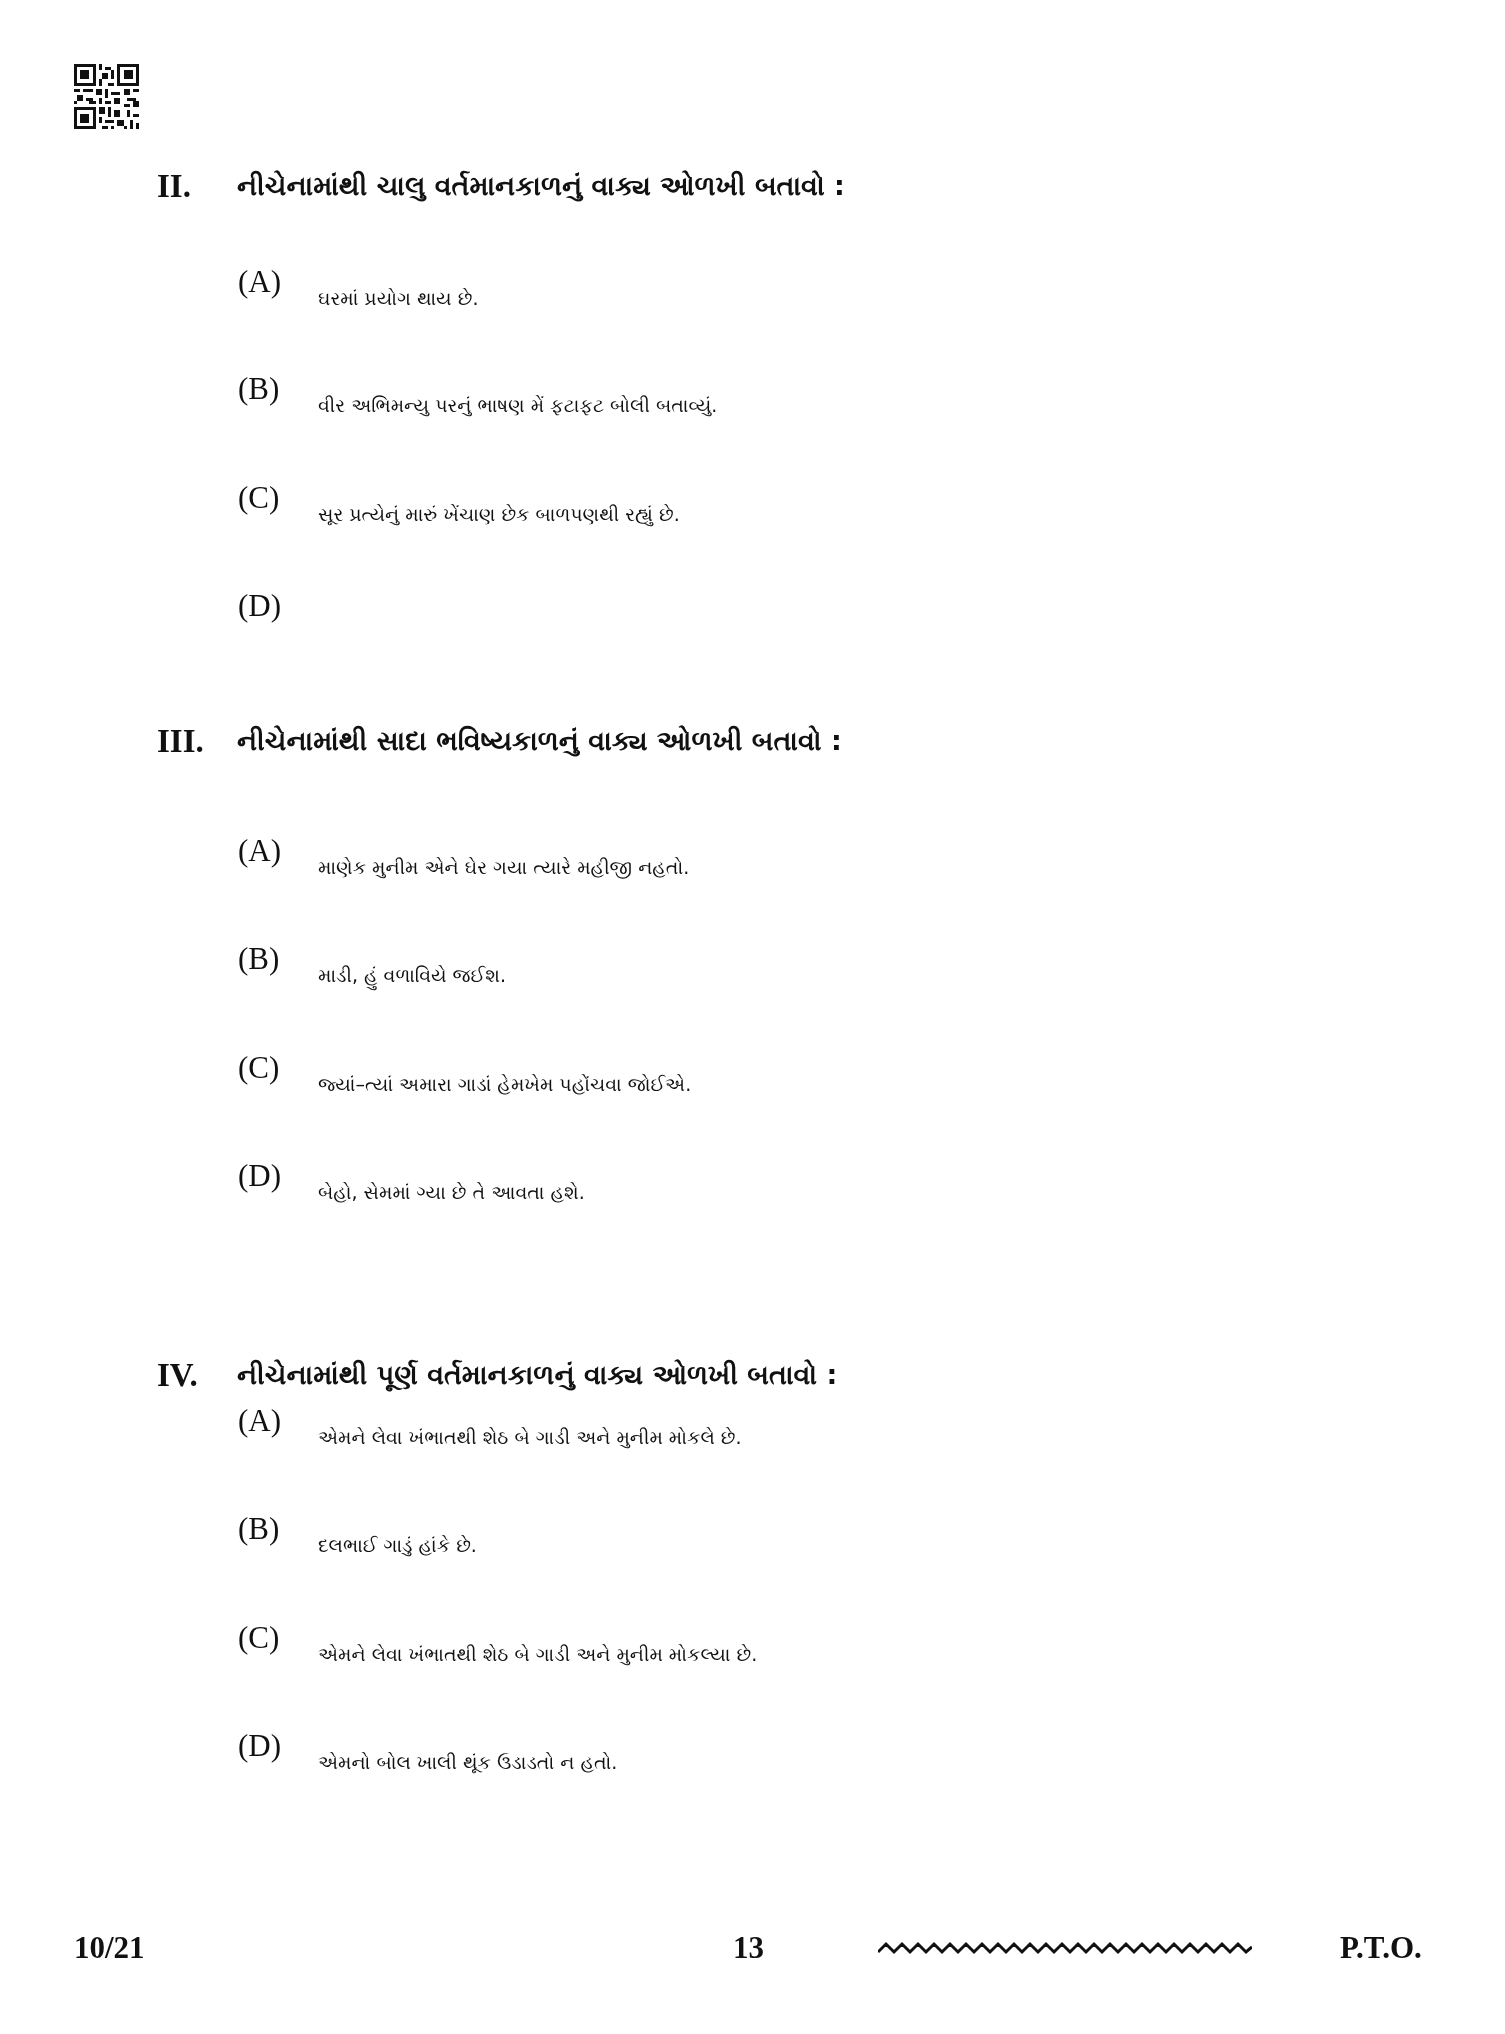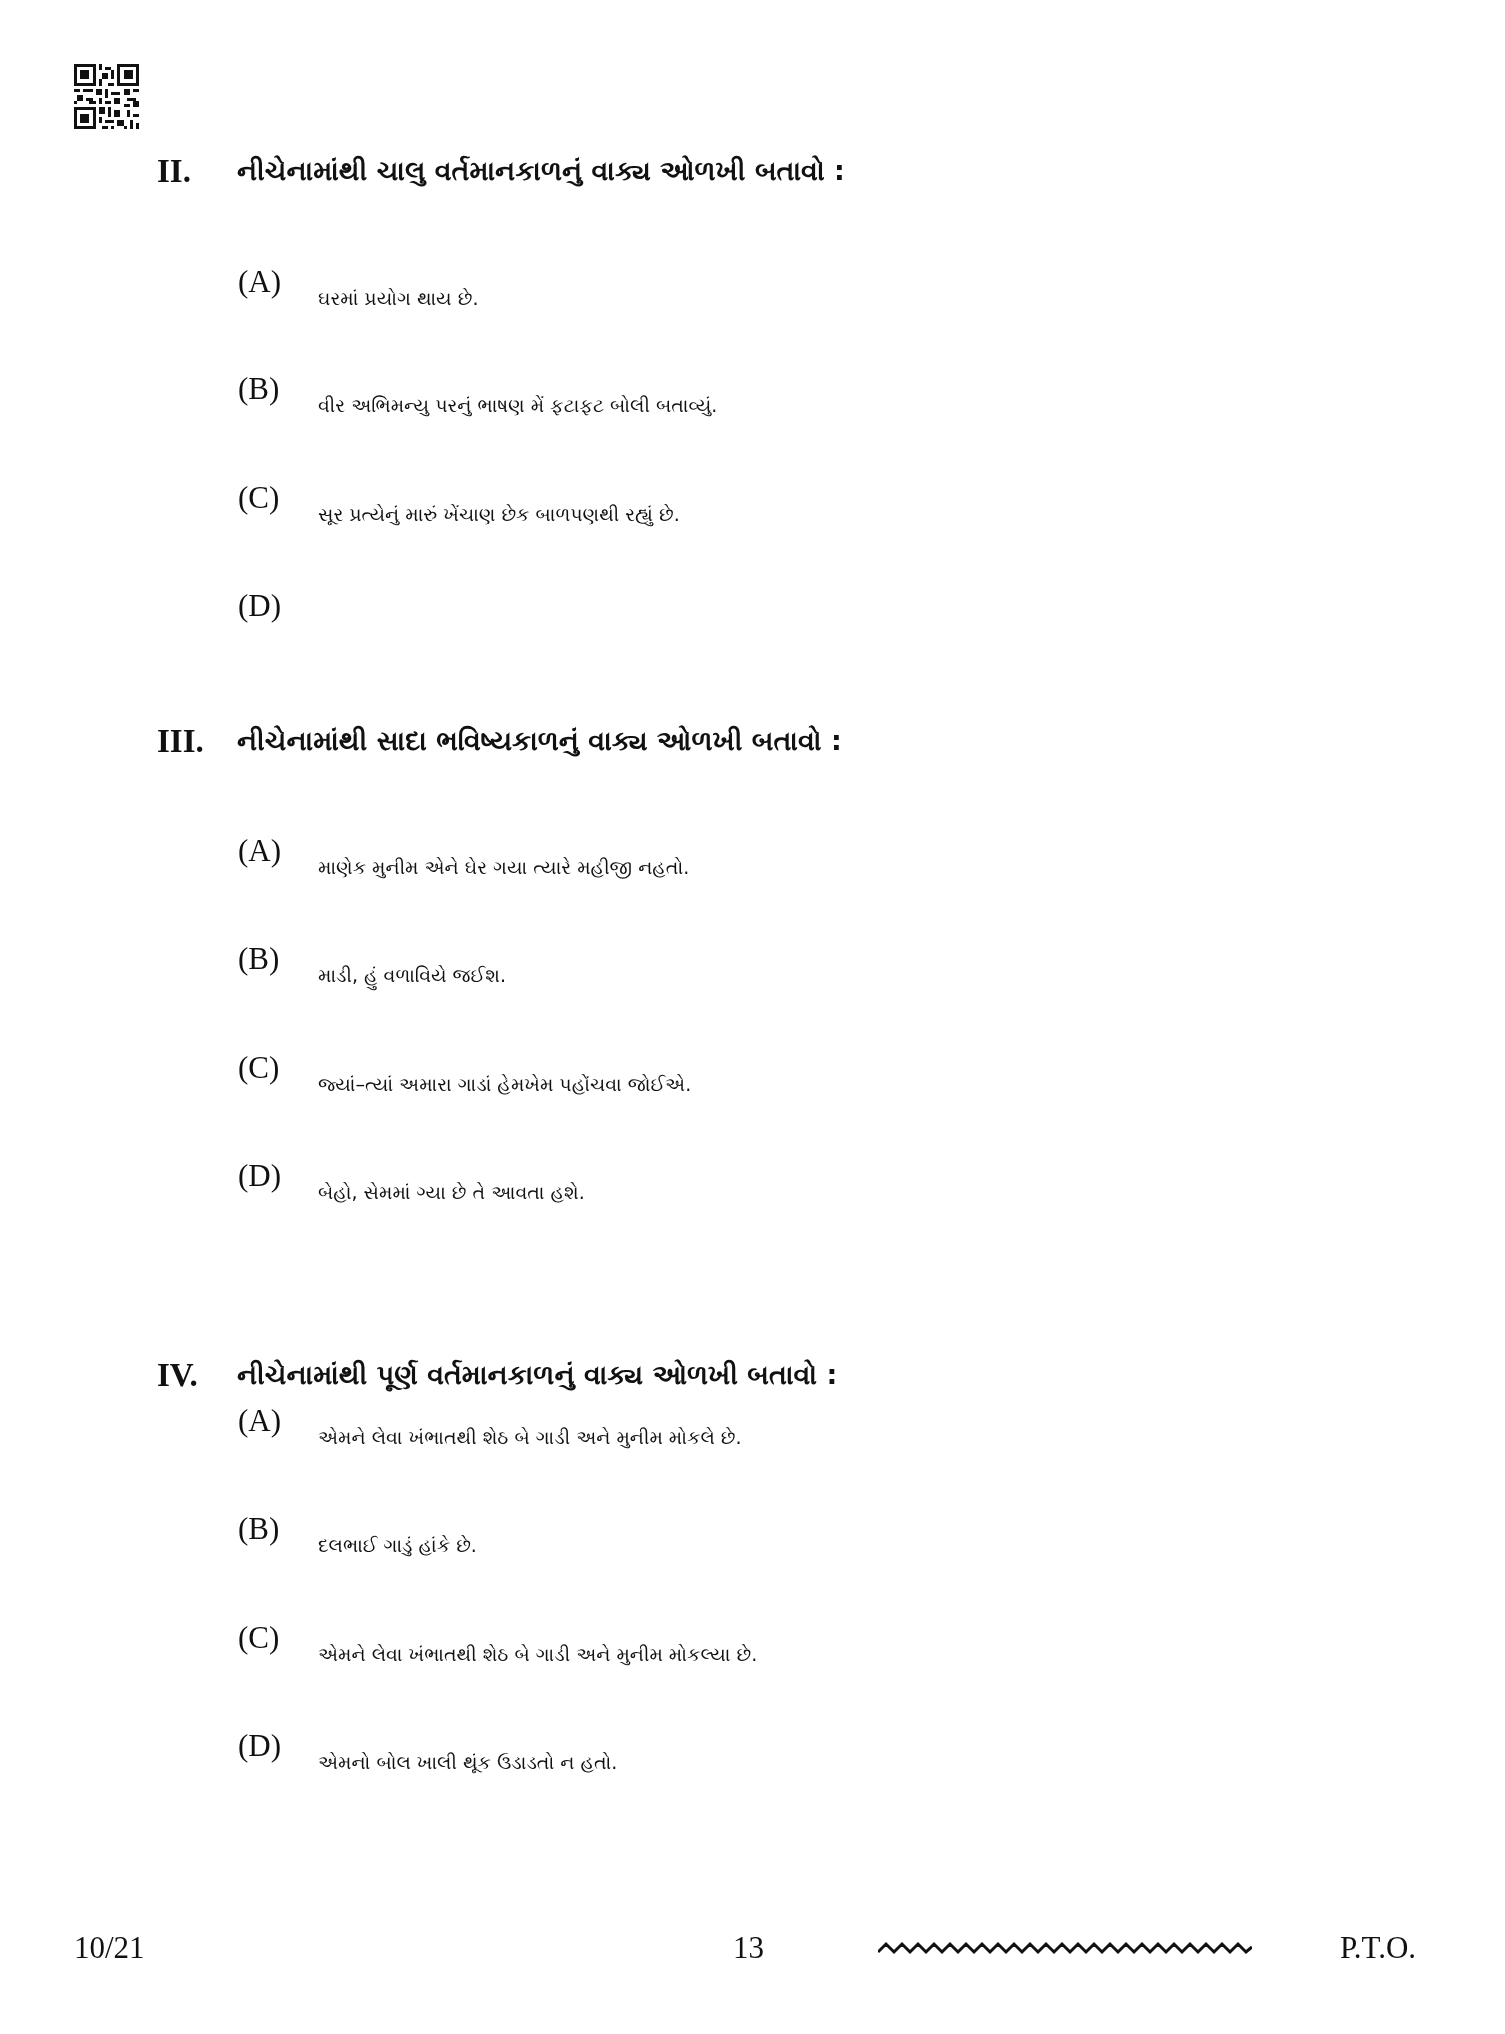--- a/index.html
+++ b/index.html
@@ -72,21 +72,21 @@
       top: 16px;
       font-family: "DejaVu Sans", sans-serif;
       font-size: 19px;
       line-height: 40px;
       white-space: nowrap;
     }
     .footer-item {
       position: absolute;
       top: 1930px;
       font-family: "Liberation Serif", serif;
-      font-weight: 400;
+      font-weight: 700;
       font-size: 31px;
       line-height: 36px;
     }
     .wavy {
       position: absolute;
       left: 878px;
       top: 1938px;
       width: 374px;
       height: 20px;
     }
@@ -145,21 +145,21 @@
       <rect x="14" y="18" width="2" height="2"></rect>
         <rect x="18" y="18" width="1" height="3"></rect>
       <rect x="9" y="20" width="2" height="1"></rect>
         <rect x="12" y="20" width="1" height="1"></rect>
       <rect x="16" y="20" width="1" height="1"></rect>
         <rect x="20" y="19" width="1" height="2"></rect>
     </g>
   </svg>
 </div>
 
-<div class="question" style="top:151px;text-align:right;">
+<div class="question" style="top:166px;text-align:right;">
   <div class="q-row">
     <span class="q-num">II.</span>
     <span class="q-text">નીચેનામાંથી ચાલુ વર્તમાનકાળનું વાક્ય ઓળખી બતાવો :</span>
   </div>
 </div>
 <div class="option" style="top:262px;">
   <span class="opt-label">(A)</span>
   <span class="opt-text">ઘરમાં પ્રયોગ થાય છે.</span>
 </div>
 <div class="option" style="top:369px;">

